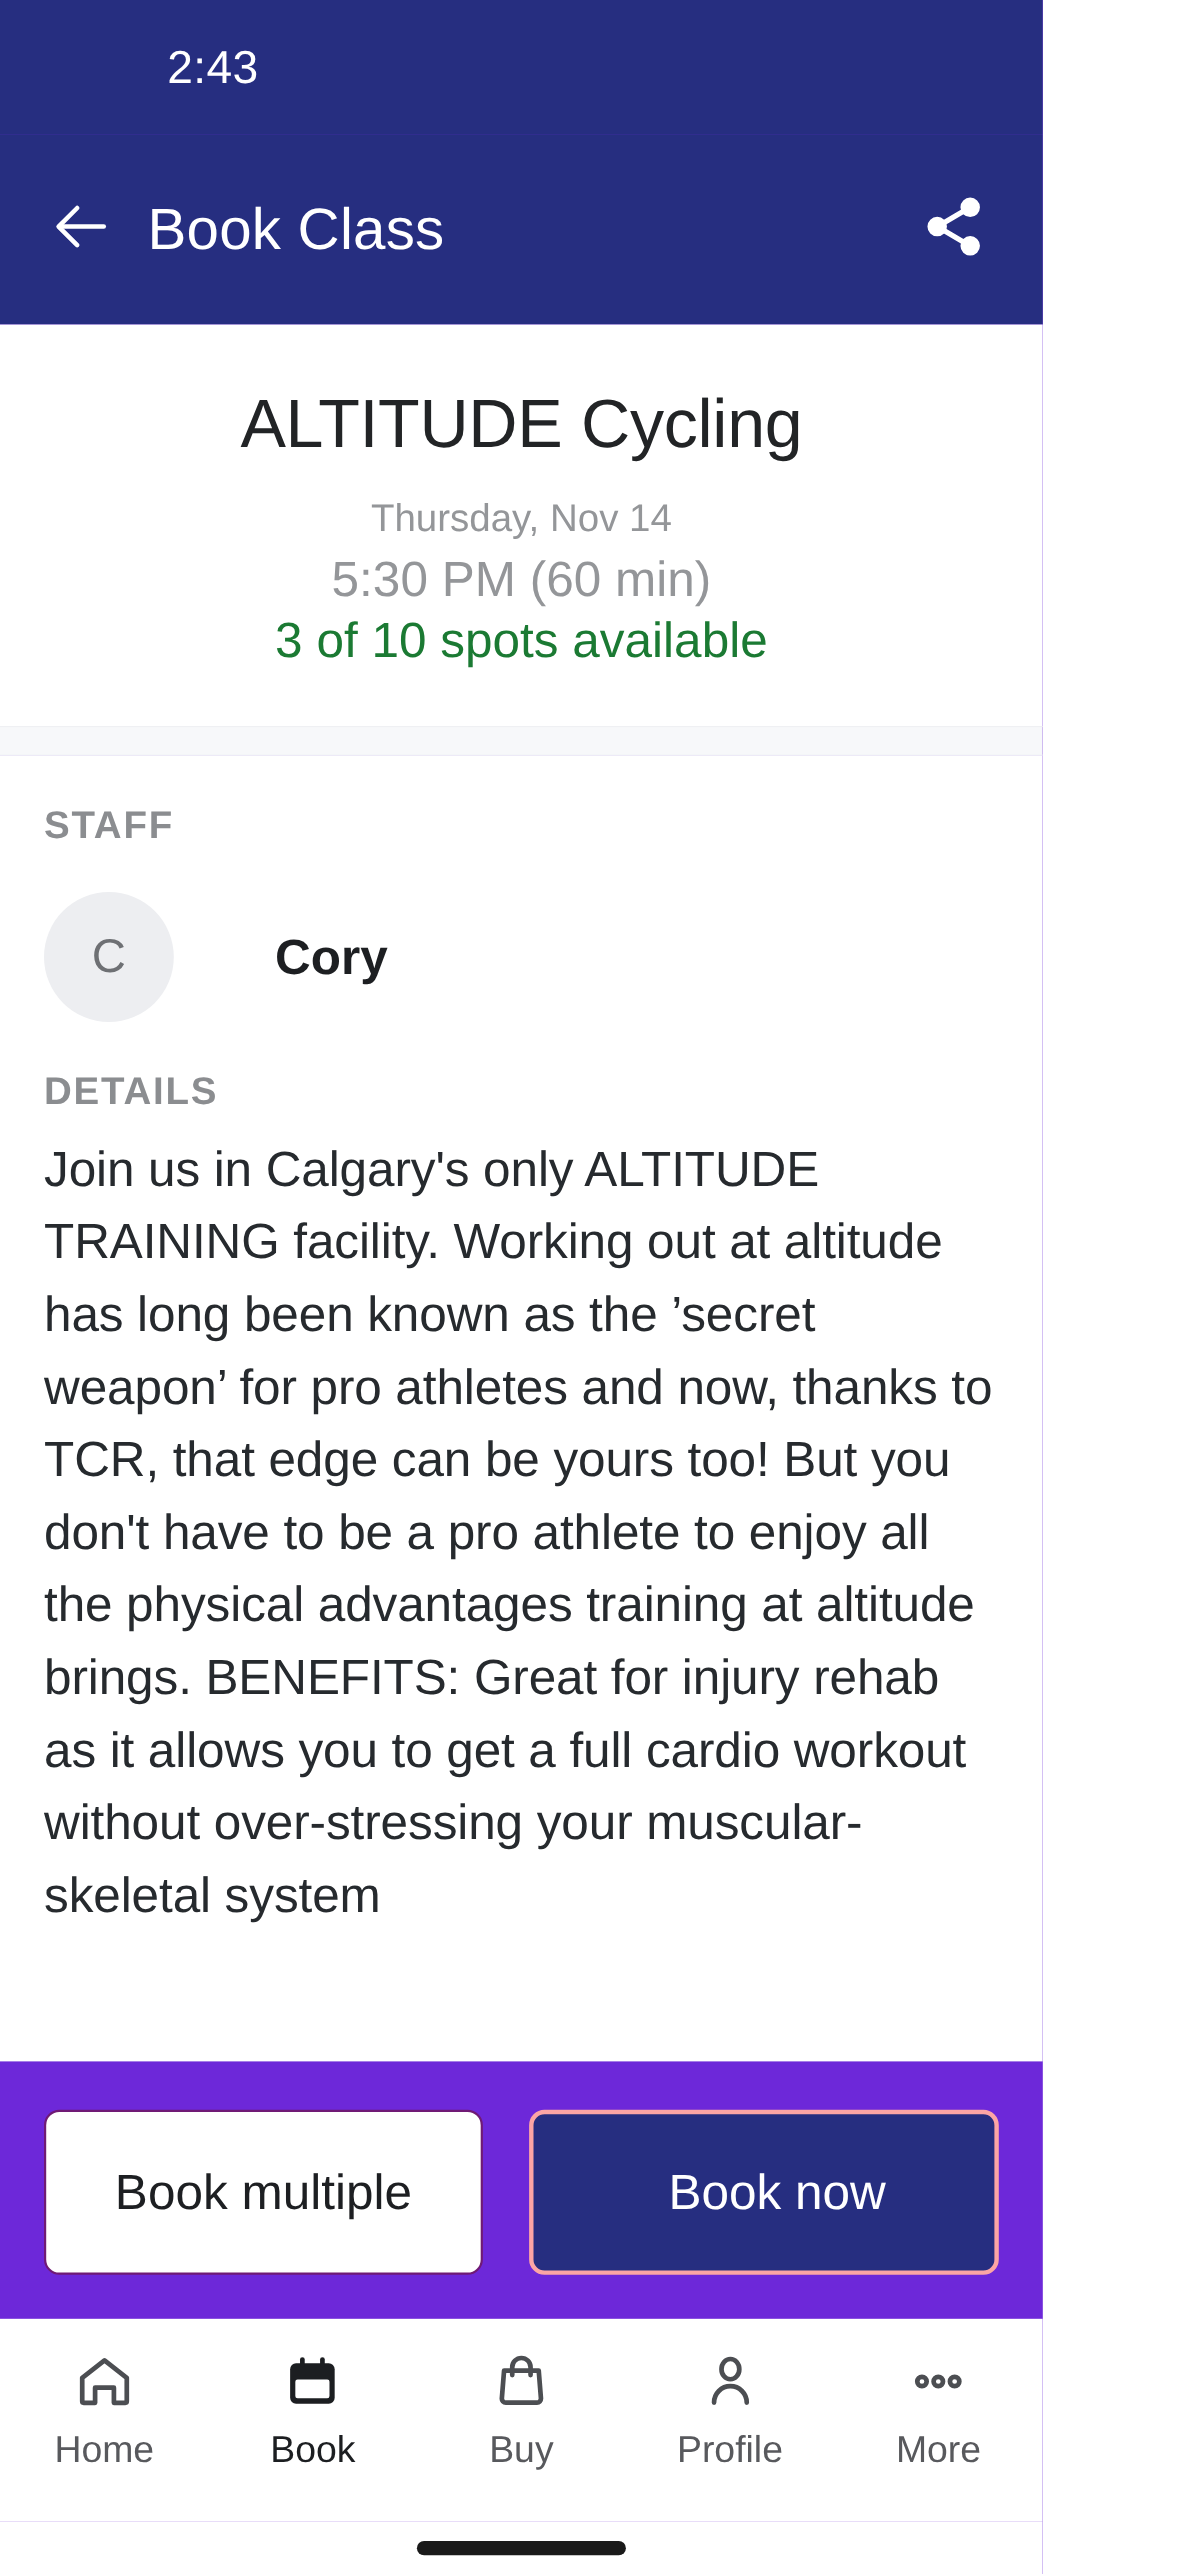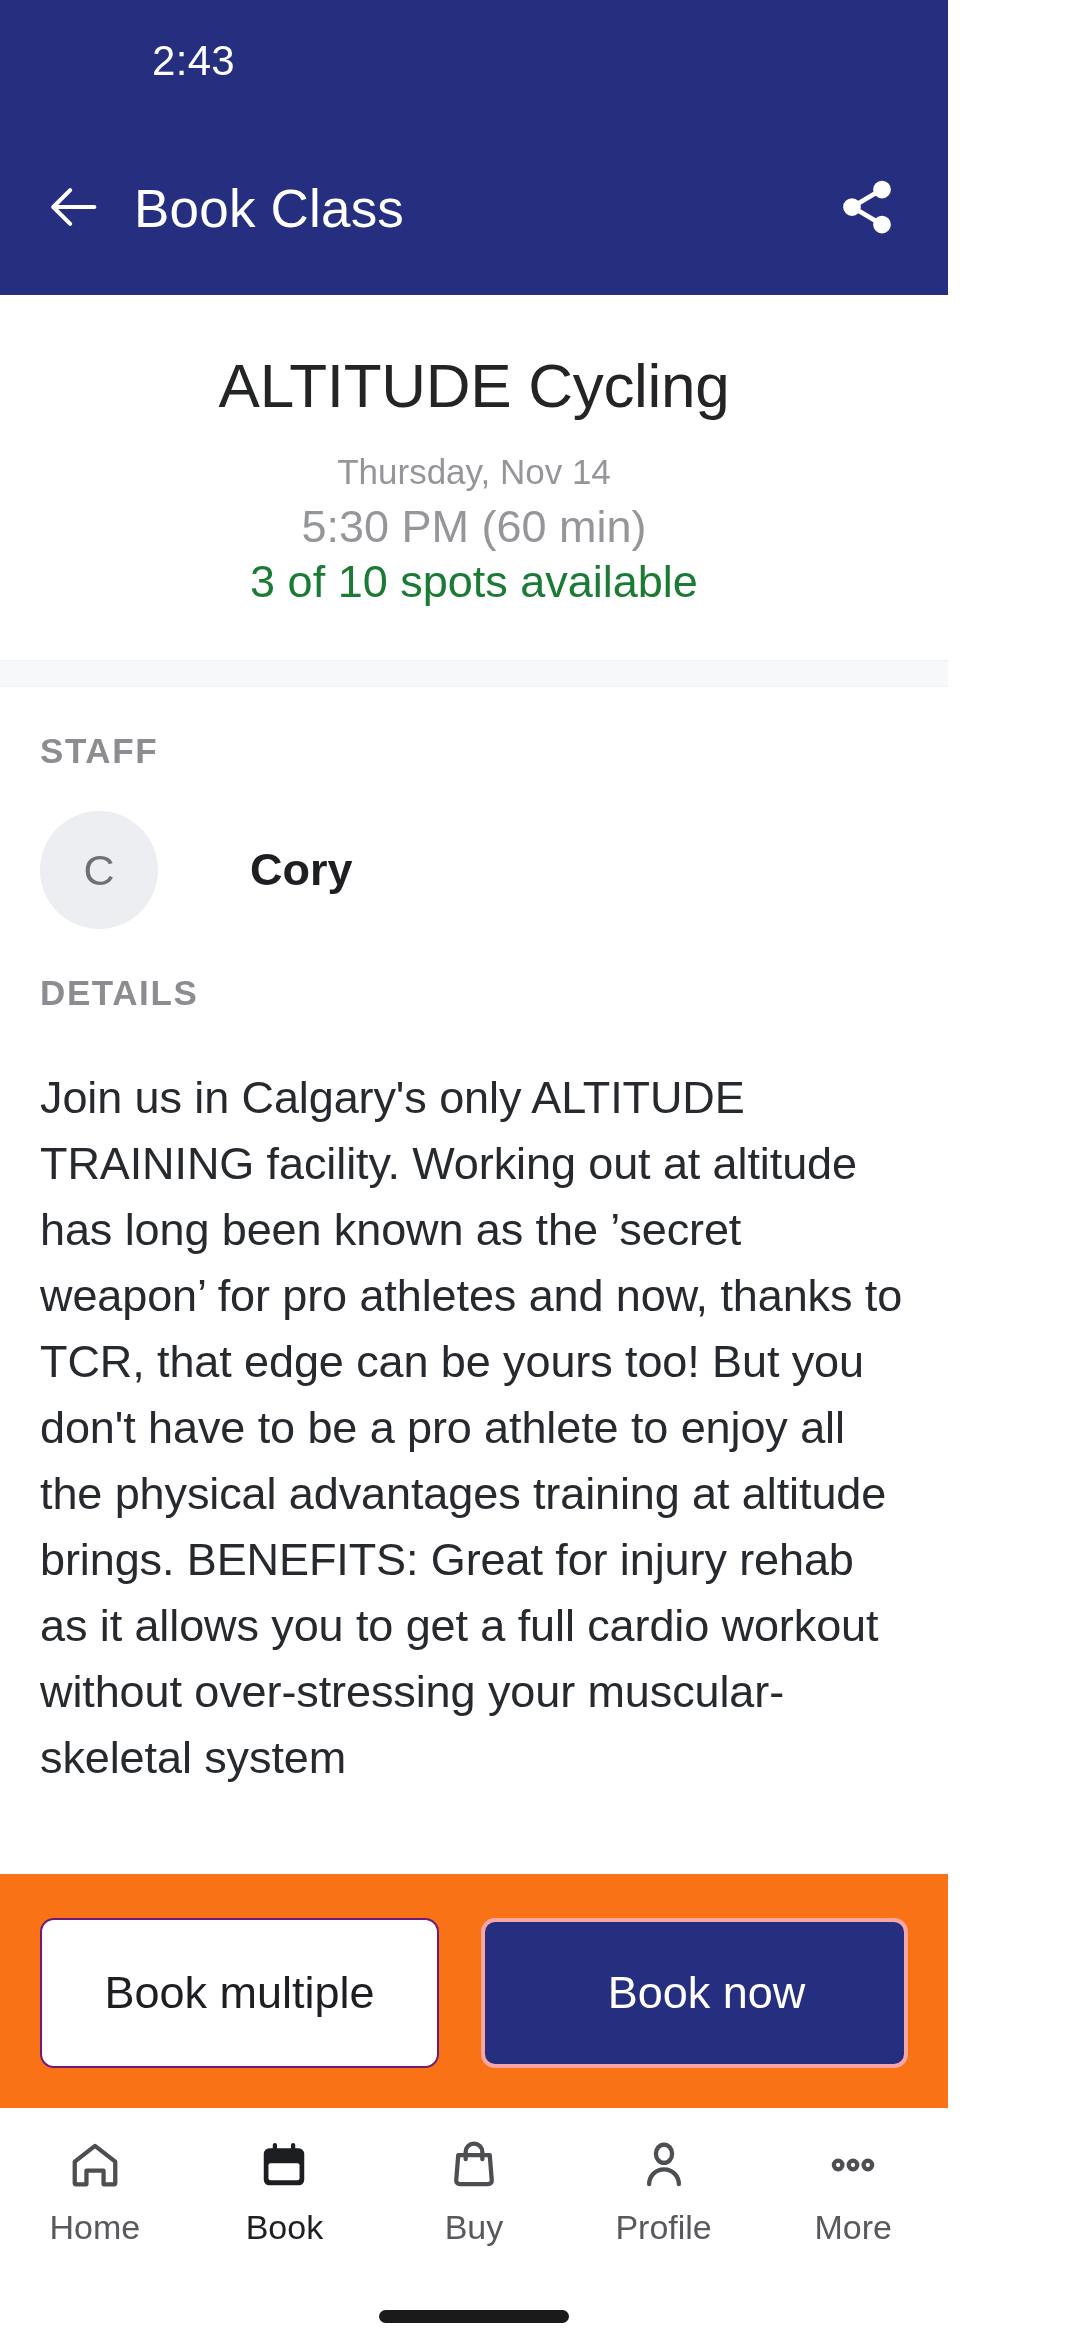--- a/index.html
+++ b/index.html
@@ -9,21 +9,21 @@
     height: 2340px;
     background: #ffffff;
     font-family: "Liberation Sans", sans-serif;
     -webkit-font-smoothing: antialiased;
   }
 
   #screen {
     position: relative;
     width: 948px;
     height: 2340px;
-    background: #f97316;
+    background: #6d28d9;
     overflow: hidden;
     display: flex;
     flex-direction: column;
   }
 
   
   .status-bar {
     height: 122px;
     background: #262E80;
     display: flex;
@@ -152,21 +152,21 @@
   }
   .staff-name {
     font-size: 45px;
     color: #1D1F22;
     margin-left: 92px;
     font-weight: 700;
   }
 
   
   .details-body {
-    margin-top: 52px;
+    margin-top: 17px;
     font-size: 45px;
     line-height: 66px;
     color: #262A2E;
     font-weight: 400;
     letter-spacing: -0.1px;
   }
 
   
   .actions {
     display: flex;

